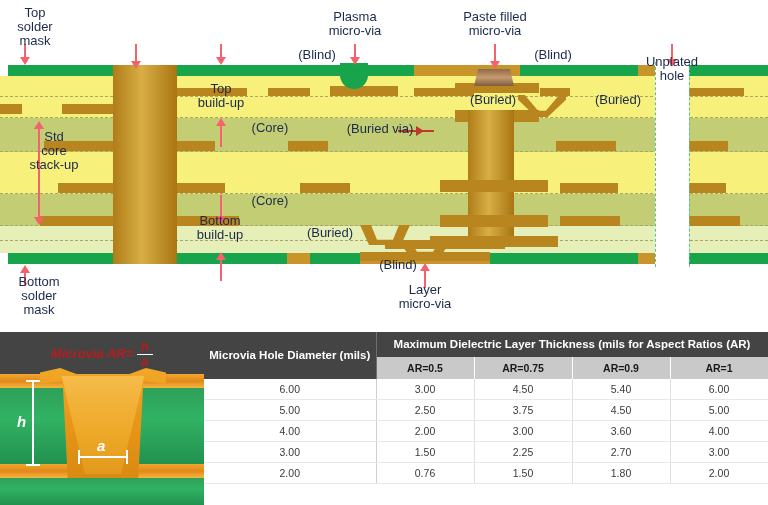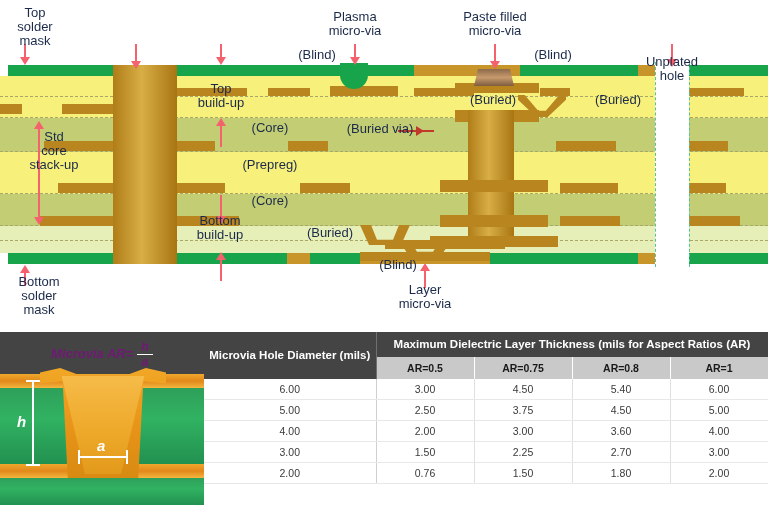--- a/index.html
+++ b/index.html
@@ -38,21 +38,21 @@
   .dash{position:absolute;left:0;width:768px;height:0;
         border-top:1.5px dashed #a7a76a;}
   .barrel{position:absolute;background:linear-gradient(90deg,#b07d18,#d8ae45 45%,#a87512);}
   .whitehole{position:absolute;background:#ffffff;}
   .tdash{position:absolute;width:0;border-left:1.6px dashed #53c39a;}
 
   
   #photo{position:absolute;left:0;top:332px;width:204px;height:173px;overflow:hidden;}
   #photo .hdr{position:absolute;left:0;top:0;width:204px;height:42px;background:#444444;}
   #photo .formula{position:absolute;left:0;top:8px;width:204px;text-align:center;
-      color:#701a75;font-size:13px;font-style:italic;font-weight:bold;}
+      color:#b91c1c;font-size:13px;font-style:italic;font-weight:bold;}
   .frac{display:inline-block;vertical-align:middle;text-align:center;line-height:1.05;}
   .frac .n{display:block;border-bottom:1.5px solid #fff;padding:0 4px;font-style:italic;}
   .frac .d{display:block;padding:0 4px;font-style:italic;}
   .pband{position:absolute;left:0;width:204px;}
   .cuband{background:linear-gradient(180deg,#f0a72c,#e2881a 50%,#f3b63f);}
   .glass {background:linear-gradient(180deg,#2ea05a,#31b262 40%,#229150);}
   .via-shape{position:absolute;}
   .dimline{position:absolute;background:#ffffff;}
   .dimline.v{width:2px;}
   .dimline.h{height:2px;}
@@ -214,21 +214,20 @@
 
   <div class="lbl" style="left:16px;top:130px;width:76px;">Std
 core
 stack-up</div>
   <div class="lbl" style="left:185px;top:82px;width:72px;">Top
 build-up</div>
   <div class="lbl" style="left:180px;top:214px;width:80px;">Bottom
 build-up</div>
 
   <div class="lbl" style="left:210px;top:121px;width:120px;">(Core)</div>
-  <div class="lbl" style="left:210px;top:158px;width:120px;">(Prepreg)</div>
   <div class="lbl" style="left:210px;top:194px;width:120px;">(Core)</div>
 </div>
 
 <div id="photo">
   <div class="hdr"></div>
   <div class="formula">
     <span>Microvia AR=</span>
     <span class="frac">
       <span class="n">h</span>
       <span class="d">a</span>
@@ -271,21 +270,21 @@
       <tr>
         <th class="th-dark" rowspan="2">Microvia
 Hole Diameter
 (mils)</th>
         <th class="th-dark" colspan="4">Maximum Dielectric Layer Thickness
 (mils for Aspect Ratios (AR)</th>
       </tr>
       <tr>
         <th class="th-sub">AR=0.5</th>
         <th class="th-sub">AR=0.75</th>
-        <th class="th-sub">AR=0.8</th>
+        <th class="th-sub">AR=0.9</th>
         <th class="th-sub">AR=1</th>
       </tr>
     </thead>
     <tbody>
       <tr>
         <td class="td-c first">6.00</td>
         <td class="td-c">3.00</td>
         <td class="td-c">4.50</td>
         <td class="td-c">5.40</td>
         <td class="td-c">6.00</td>

